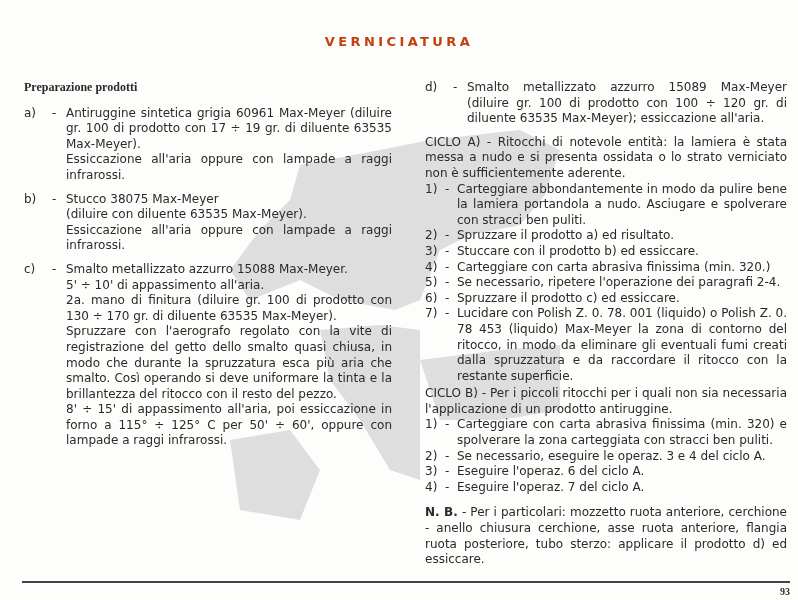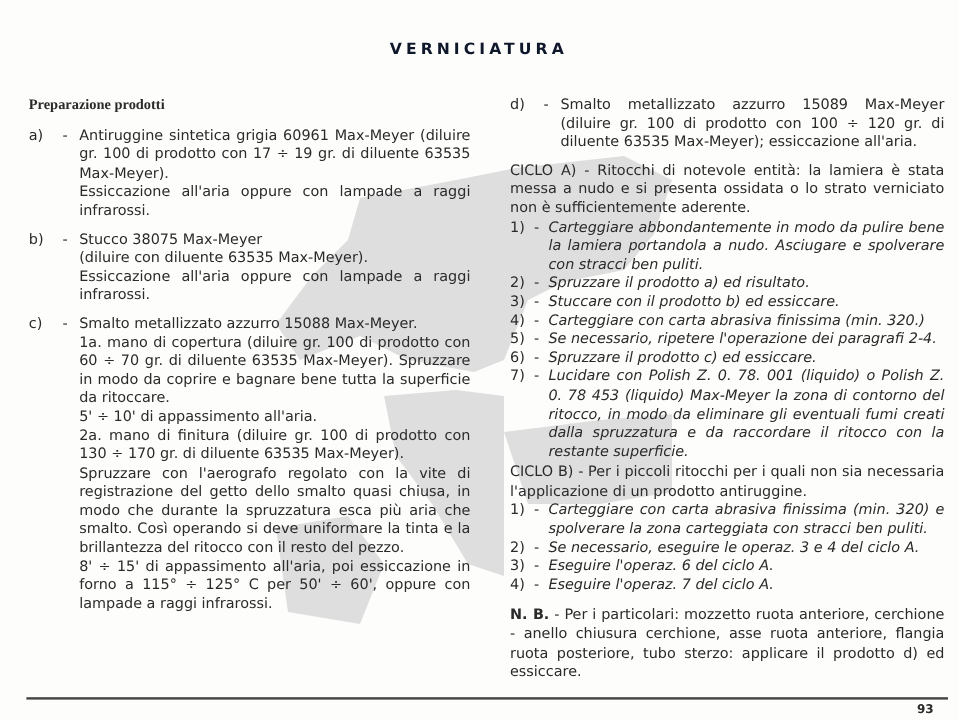--- a/index.html
+++ b/index.html
@@ -10,46 +10,46 @@
     font-family: "DejaVu Sans", sans-serif;
     color: #2a2a2a;
   }
   .watermark {
     position: absolute; left: 0; top: 0; width: 798px; height: 600px;
     z-index: 0; pointer-events: none;
   }
   .page-title {
     position: absolute; top: 34px; left: 0; width: 798px;
     text-align: center; font-weight: bold; font-size: 13px;
-    letter-spacing: 3.4px; color: #0f172a; z-index: 1;
+    letter-spacing: 3.4px; color: #c2410c; z-index: 1;
   }
   .col { position: absolute; z-index: 1; font-size: 12px; line-height: 15.6px; }
   .col-left { left: 24px; top: 80px; width: 368px; }
   .col-right { left: 425px; top: 80px; width: 362px; }
   .intro { font-weight: bold; text-align: justify; letter-spacing: 0.2px; margin: 0 0 14px 0; }
   .section-heading { font-weight: bold; margin: 0 0 10px 0; font-family: Liberation Serif, serif; }
   .item { display: flex; margin-bottom: 8px; }
   .item .label { flex: 0 0 auto; width: 28px; white-space: pre; }
   .item .dash { flex: 0 0 14px; }
   .item .body { flex: 1 1 auto; text-align: justify; }
   .item .body p { margin: 0; }
   .ciclo { margin: 8px 0 0 0; text-align: justify; }
   .ciclo b { font-weight: normal; }
   .step { display: flex; }
   .step .num { flex: 0 0 20px; }
   .step .dash { flex: 0 0 12px; }
-  .step .text { flex: 1 1 auto; text-align: justify; font-style: italic; }
+  .step .text { flex: 1 1 auto; text-align: justify; }
   .nb { margin-top: 10px; text-align: justify; }
   .footer-rule {
     position: absolute; left: 22px; width: 768px; top: 581px; height: 2px;
     background: #444; z-index: 1;
   }
   .page-number {
-    position: absolute; right: 20px; top: 586px; font-size: 10px;
-    font-weight: bold; z-index: 1;
+    position: absolute; right: 8px; top: 586px; font-size: 10px;
+    font-weight: bold; z-index: 1; font-family: Liberation Serif, serif;
   }
 </style>
 </head>
 <body>
 
 <svg class="watermark" viewBox="0 0 798 600">
   <g fill="#dedede">
     <path d="M300 165 L380 150 L430 140 L520 130 L560 150 L545 195 L520 225 L470 235 L440 250 L420 300 L395 310 L340 300 L300 280 L250 300 L230 270 L260 230 L290 200 Z"></path>
     <path d="M320 330 L380 325 L420 330 L420 480 L390 470 L360 420 L330 380 Z"></path>
     <path d="M420 360 L500 350 L560 345 L560 410 L500 420 L440 420 Z"></path>
@@ -79,21 +79,20 @@
       <p>(diluire con diluente 63535 Max-Meyer).</p>
       <p>Essiccazione all'aria oppure con lampade a raggi infrarossi.</p>
     </div>
   </div>
 
   <div class="item">
     <span class="label">c)</span>
     <span class="dash">-</span>
     <div class="body">
       <p>Smalto metallizzato azzurro 15088 Max-Meyer.</p>
-      <p>1a. mano di copertura (diluire gr. 100 di prodotto con 60 ÷ 70 gr. di diluente 63535 Max-Meyer). Spruzzare in modo da coprire e bagnare bene tutta la superficie da ritoccare.</p>
       <p>5' ÷ 10' di appassimento all'aria.</p>
       <p>2a. mano di finitura (diluire gr. 100 di prodotto con 130 ÷ 170 gr. di diluente 63535 Max-Meyer).</p>
       <p>Spruzzare con l'aerografo regolato con la vite di registrazione del getto dello smalto quasi chiusa, in modo che durante la spruzzatura esca più aria che smalto. Così operando si deve uniformare la tinta e la brillantezza del ritocco con il resto del pezzo.</p>
       <p>8' ÷ 15' di appassimento all'aria, poi essiccazione in forno a 115° ÷ 125° C per 50' ÷ 60', oppure con lampade a raggi infrarossi.</p>
     </div>
   </div>
 </div>
 
 <div class="col col-right">
   <div class="item">

